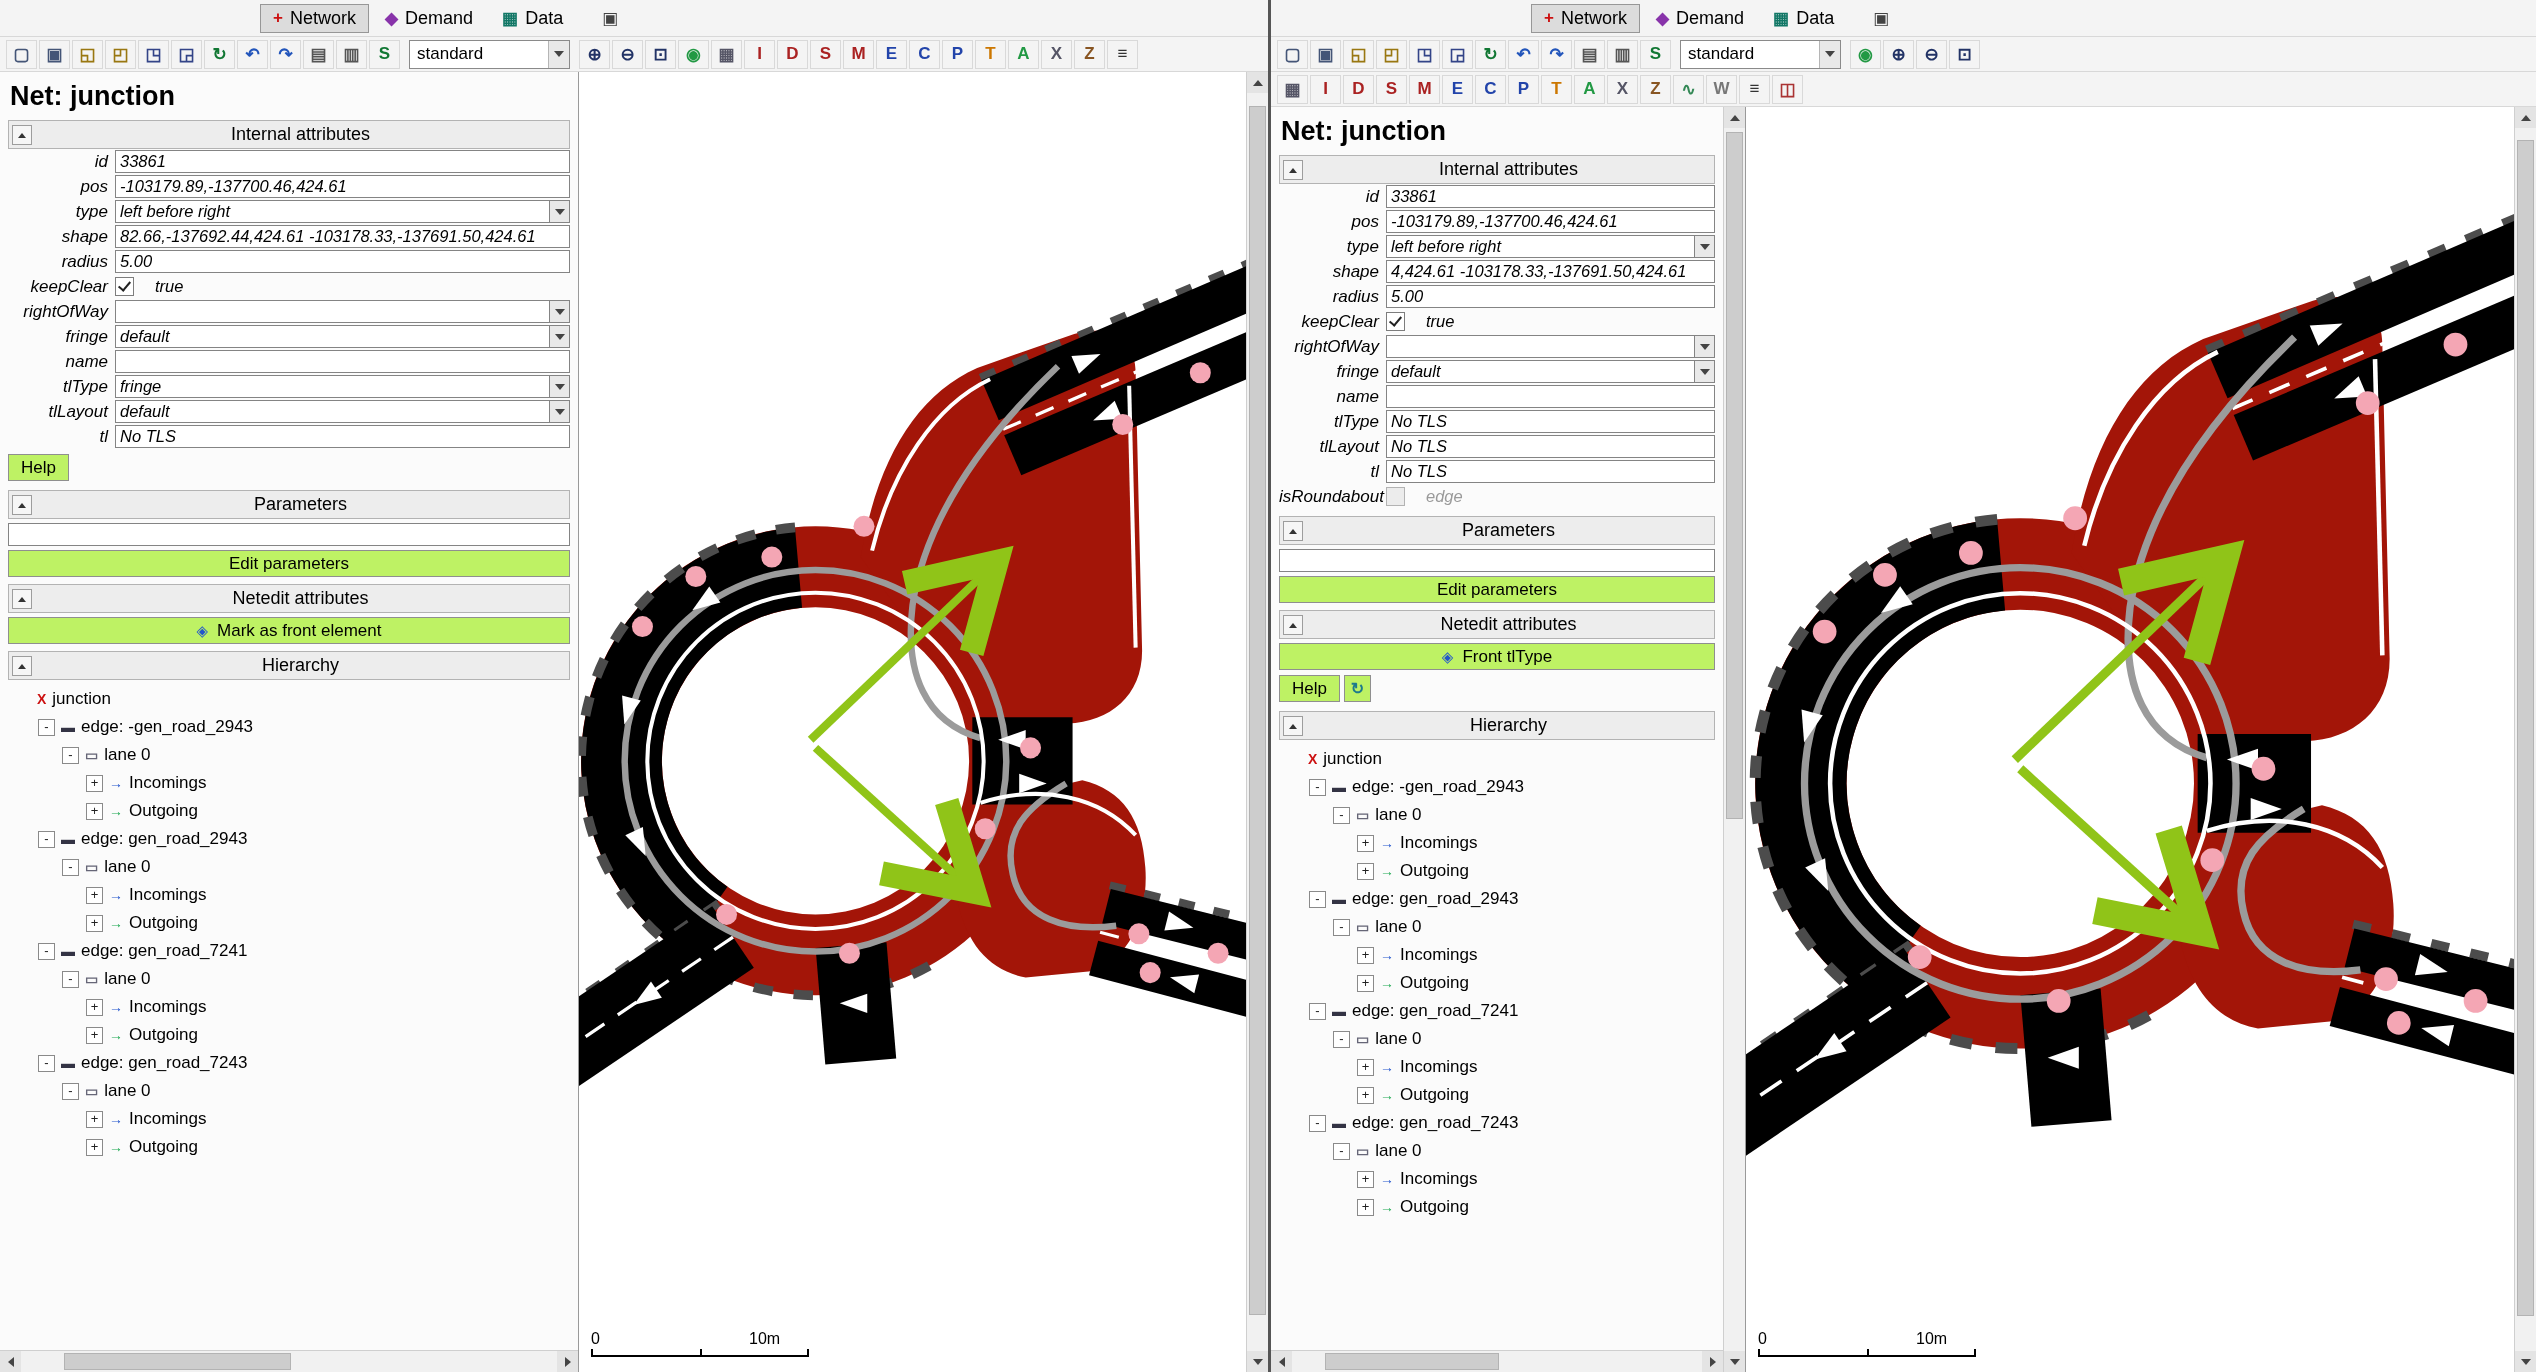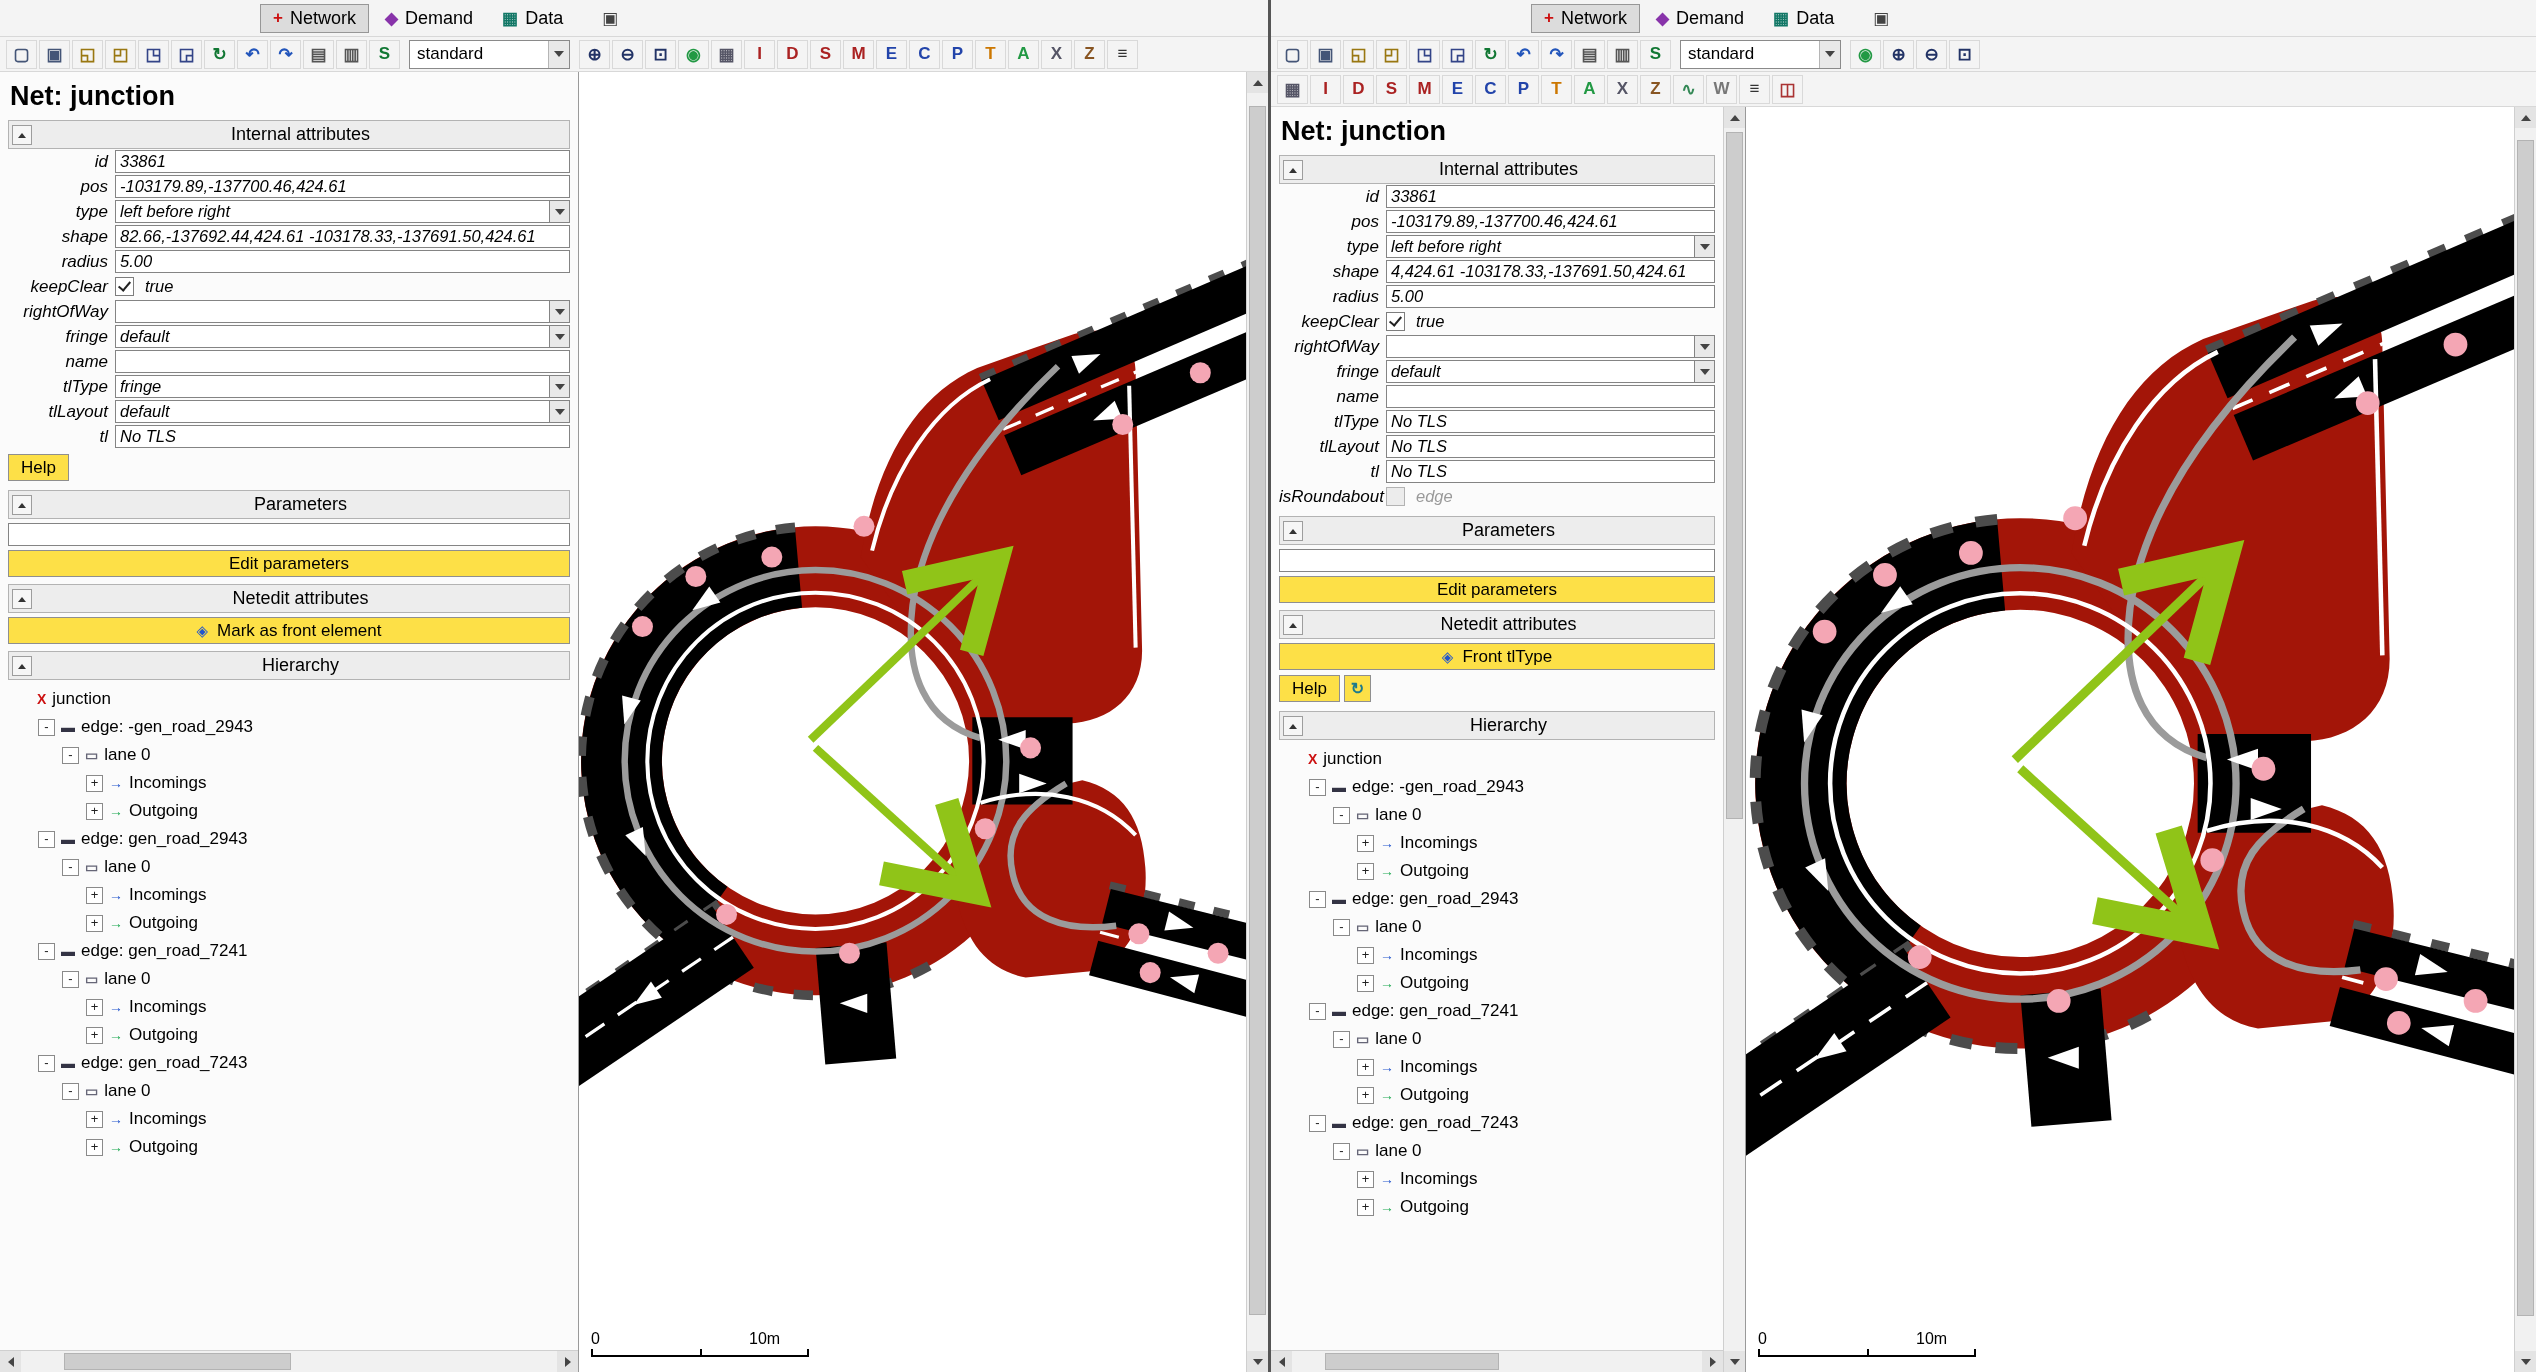--- a/index.html
+++ b/index.html
@@ -57,27 +57,27 @@
   .arow .al{width:100px;flex:none;font-size:17px;text-align:right;padding-right:7px;
             white-space:nowrap;overflow:hidden;}
   .arow .av{flex:1;display:flex;align-items:center;height:23px;min-width:0;}
   .field{flex:1;min-width:0;height:21px;line-height:21px;background:#fff;border:1px solid #848484;
          font-size:16.5px;padding:0 4px;white-space:nowrap;overflow:hidden;}
   .arow .carr{display:none;height:23px;box-sizing:border-box;border:1px solid #848484;border-left:none;}
   .k-combo .carr{display:flex;}
   .cbx{display:none;width:17px;height:17px;flex:none;background:#fff;border:1px solid #7d7d7d;
        margin-right:7px;position:relative;}
   .k-check .cbx,.k-check-disabled .cbx{display:block;}
-  .k-check .field,.k-check-disabled .field{border:none;background:transparent;}
+  .k-check .field,.k-check-disabled .field{border:none;background:transparent;margin-left:10px;}
   .k-check .cbx::after{content:"";position:absolute;left:5px;top:1px;width:5px;height:10px;
        border:solid #222;border-width:0 2px 2px 0;transform:rotate(40deg);}
   .k-check-disabled .cbx{background:#ececec;border-color:#b3b3b3;}
   .k-check-disabled .field{color:#9a9a9a;}
 
-  .btn{height:27px;font-size:17px;background:#fde047;border:1px solid #8f8f8f;
+  .btn{height:27px;font-size:17px;background:#bef264;border:1px solid #8f8f8f;
        padding:0 12px;font-family:inherit;}
   .help-row{display:flex;align-items:center;gap:4px;margin:5px 0 2px;}
   .help-row:has(.help-btn:empty){display:none;}
   .mini{width:27px;padding:0;display:flex;align-items:center;justify-content:center;}
   .mini:has(.g:empty){display:none;}
   .hx-g{color:#1d7a8c;font-weight:bold;font-size:16px;}
   .pfield{margin:4px 0;}
   .wide{display:flex;width:100%;box-sizing:border-box;justify-content:center;align-items:center;
         gap:9px;margin:4px 0 0;}
   .fe-g{color:#2255cc;font-size:15px;}

